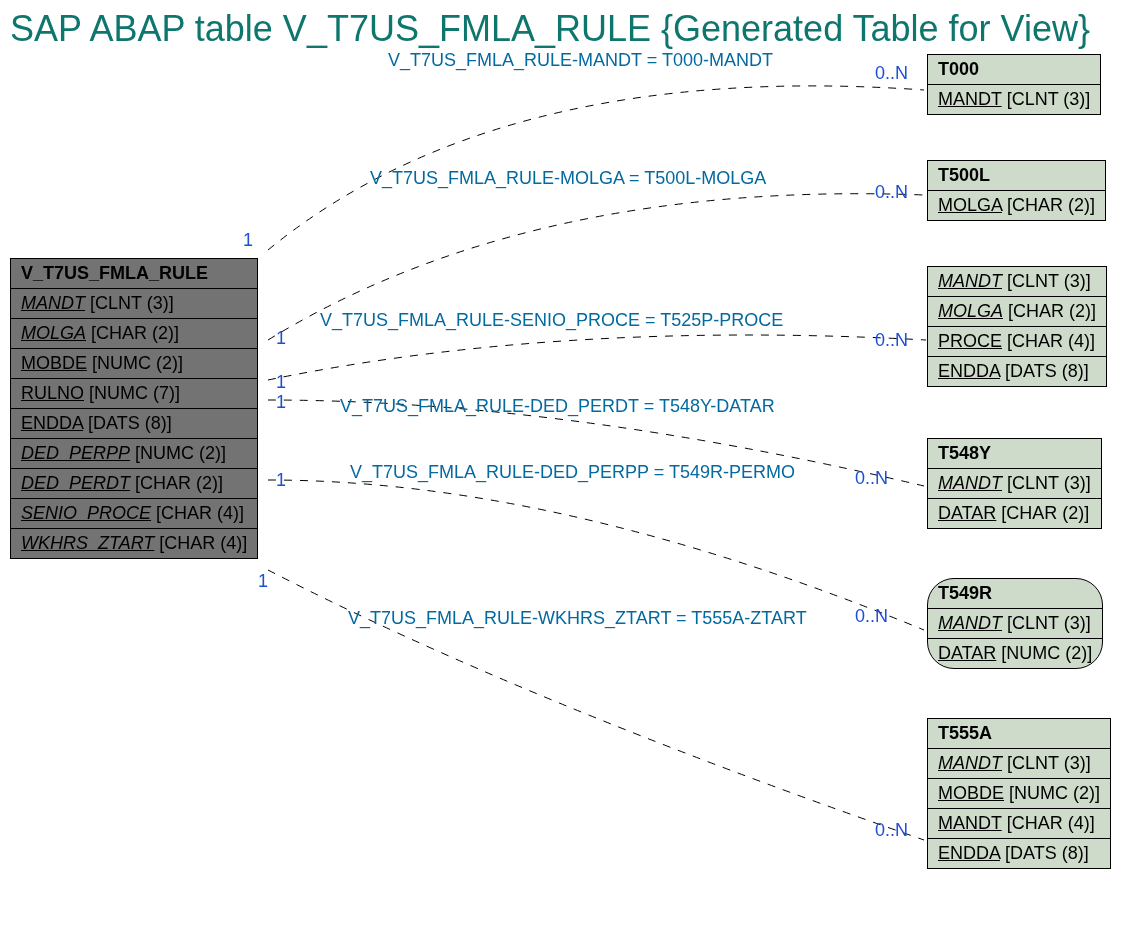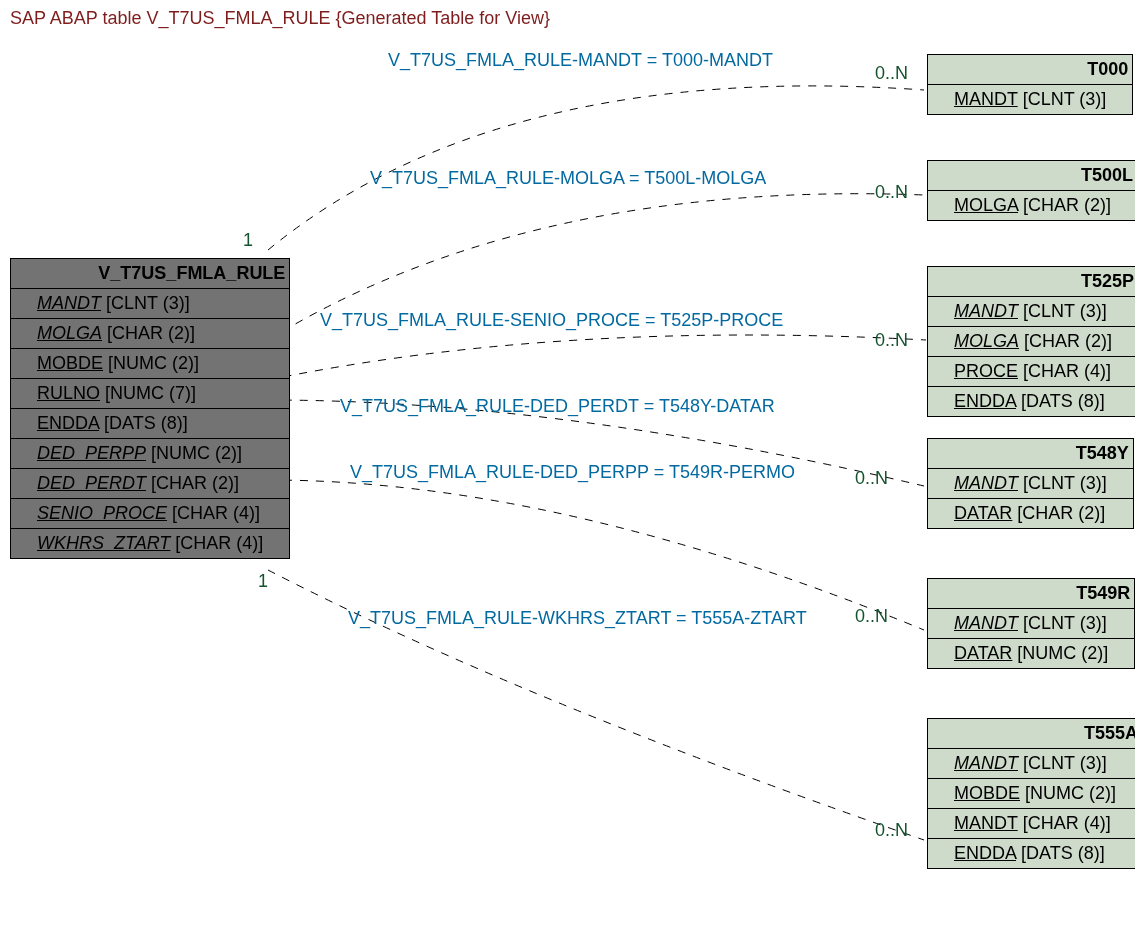--- a/index.html
+++ b/index.html
@@ -9,41 +9,41 @@
     font-family: Arial, Helvetica, sans-serif;
     width: 1135px;
     height: 926px;
     position: relative;
     overflow: hidden;
   }
   .title {
     position: absolute;
     left: 10px;
     top: 8px;
-    font-size: 18px;
-    color: #7f1d1d;
+    font-size: 36px;
+    color: #0f766e;
   }
   .entity {
     position: absolute;
     border: 1px solid #000;
     background: #cedbca;
     font-size: 18px;
   }
   .entity.main {
     background: #737373;
   }
   .entity .hdr {
     font-weight: bold;
-    text-align: right;
-    padding: 4px 4px;
+    text-align: left;
+    padding: 4px 10px;
     border-bottom: 1px solid #000;
     white-space: nowrap;
   }
   .entity .row {
-    padding: 4px 26px;
+    padding: 4px 10px;
     border-bottom: 1px solid #000;
     white-space: nowrap;
   }
   .entity .row:last-child {
     border-bottom: none;
   }
   .fld {
     text-decoration: underline;
   }
   .italic {
@@ -51,21 +51,21 @@
   }
   .rel-label {
     position: absolute;
     font-size: 18px;
     color: #0369a1;
     white-space: nowrap;
   }
   .card {
     position: absolute;
     font-size: 18px;
-    color: #14532d;
+    color: #1d4ed8;
   }
   svg.lines {
     position: absolute;
     left: 0;
     top: 0;
     width: 1135px;
     height: 926px;
     pointer-events: none;
   }
   svg.lines path {
@@ -133,34 +133,33 @@
   <div class="hdr">T000</div>
   <div class="row"><span class="fld">MANDT</span> <span>[CLNT (3)]</span></div>
 </div>
 
 <div class="entity" style="left:927px; top:160px;">
   <div class="hdr">T500L</div>
   <div class="row"><span class="fld">MOLGA</span> <span>[CHAR (2)]</span></div>
 </div>
 
 <div class="entity" style="left:927px; top:266px;">
-  <div class="hdr">T525P</div>
   <div class="row"><span class="fld italic">MANDT</span> <span>[CLNT (3)]</span></div>
   <div class="row"><span class="fld italic">MOLGA</span> <span>[CHAR (2)]</span></div>
   <div class="row"><span class="fld">PROCE</span> <span>[CHAR (4)]</span></div>
   <div class="row"><span class="fld">ENDDA</span> <span>[DATS (8)]</span></div>
 </div>
 
 <div class="entity" style="left:927px; top:438px;">
   <div class="hdr">T548Y</div>
   <div class="row"><span class="fld italic">MANDT</span> <span>[CLNT (3)]</span></div>
   <div class="row"><span class="fld">DATAR</span> <span>[CHAR (2)]</span></div>
 </div>
 
-<div class="entity" style="left:927px; top:578px;">
+<div class="entity" style="left:927px; top:578px;border-radius:27px;">
   <div class="hdr">T549R</div>
   <div class="row"><span class="fld italic">MANDT</span> <span>[CLNT (3)]</span></div>
   <div class="row"><span class="fld">DATAR</span> <span>[NUMC (2)]</span></div>
 </div>
 
 <div class="entity" style="left:927px; top:718px;">
   <div class="hdr">T555A</div>
   <div class="row"><span class="fld italic">MANDT</span> <span>[CLNT (3)]</span></div>
   <div class="row"><span class="fld">MOBDE</span> <span>[NUMC (2)]</span></div>
   <div class="row"><span class="fld">MANDT</span> <span>[CHAR (4)]</span></div>

